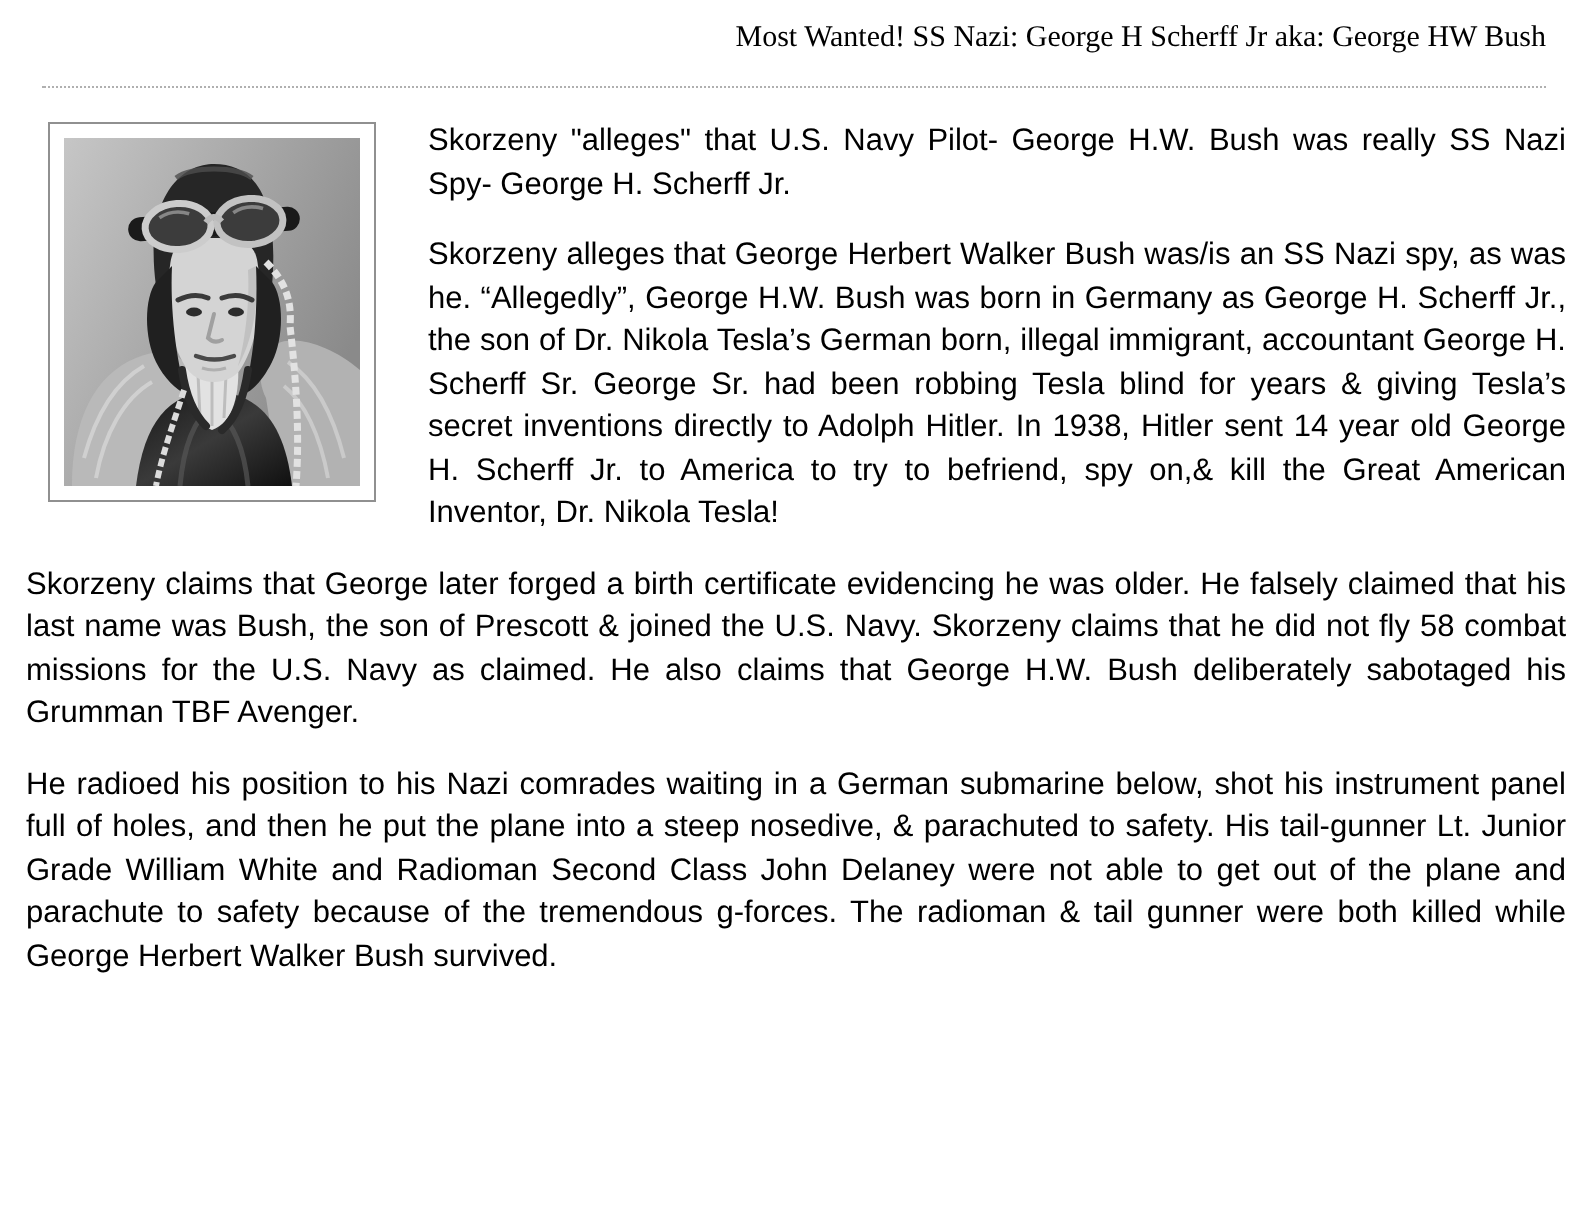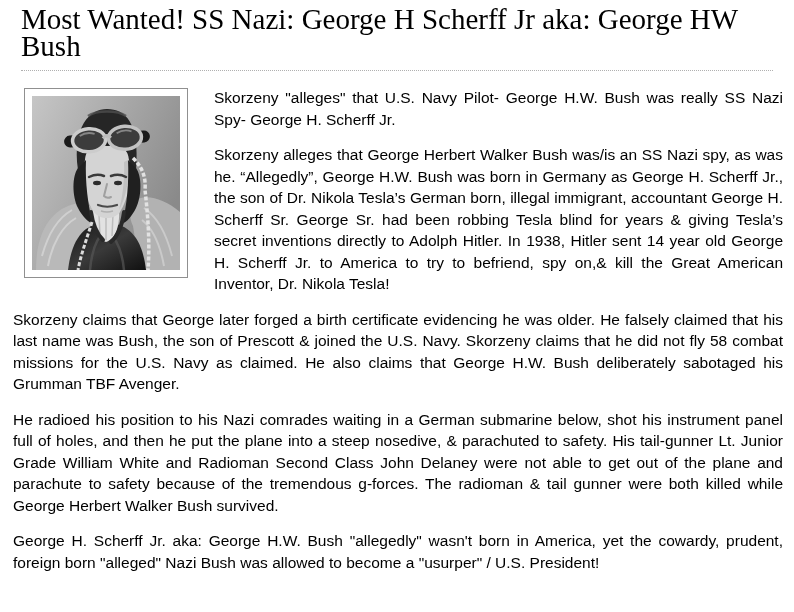--- a/index.html
+++ b/index.html
@@ -12,23 +12,23 @@
     height: 612px;
     overflow: hidden;
     box-sizing: border-box;
     background: #ffffff;
     color: #000000;
     font-family: "Liberation Sans", "DejaVu Sans", sans-serif;
   }
   .title {
     font-family: "Liberation Serif", "DejaVu Serif", serif;
     font-weight: normal;
-    font-size: 29px;
+    font-size: 15px;
     line-height: 27px;
-    text-align: left;
+    text-align: right;
     color: #000000;
     margin: 6px 21px 0 21px;
     padding-bottom: 10px;
     border-bottom: 1px dotted #b0b0b0;
   }
   .content {
     padding: 16px 11px 0 13px;
     font-size: 15.5px;
     line-height: 21.5px;
     text-align: justify;
@@ -121,16 +121,15 @@
 
         <path d="M60,126 C55,142 49,158 46,174" stroke="#dcdcdc" stroke-width="3" fill="none" stroke-dasharray="4 2"></path>
         <path d="M101,62 C111,72 114,82 113,94 C116,120 118,148 116,174" stroke="#e2e2e2" stroke-width="3.5" fill="none" stroke-dasharray="4 2"></path>
       </svg>
     </figure>
 
     <p>Skorzeny "alleges" that U.S. Navy Pilot- George H.W. Bush was really SS Nazi Spy- George H. Scherff Jr.</p>
     <p>Skorzeny alleges that George Herbert Walker Bush was/is an SS Nazi spy, as was he. “Allegedly”, George H.W. Bush was born in Germany as George H. Scherff Jr., the son of Dr. Nikola Tesla’s German born, illegal immigrant, accountant George H. Scherff Sr. George Sr. had been robbing Tesla blind for years &amp; giving Tesla’s secret inventions directly to Adolph Hitler. In 1938, Hitler sent 14 year old George H. Scherff Jr. to America to try to befriend, spy on,&amp; kill the Great American Inventor, Dr. Nikola Tesla!</p>
     <p>Skorzeny claims that George later forged a birth certificate evidencing he was older. He falsely claimed that his last name was Bush, the son of Prescott &amp; joined the U.S. Navy. Skorzeny claims that he did not fly 58 combat missions for the U.S. Navy as claimed. He also claims that George H.W. Bush deliberately sabotaged his Grumman TBF Avenger.</p>
     <p>He radioed his position to his Nazi comrades waiting in a German submarine below, shot his instrument panel full of holes, and then he put the plane into a steep nosedive, &amp; parachuted to safety. His tail-gunner Lt. Junior Grade William White and Radioman Second Class John Delaney were not able to get out of the plane and parachute to safety because of the tremendous g-forces. The radioman &amp; tail gunner were both killed while George Herbert Walker Bush survived.</p>
-    <p>George H. Scherff Jr. aka: George H.W. Bush "allegedly" wasn't born in America, yet the cowardy, prudent, foreign born "alleged" Nazi Bush was allowed to become a "usurper" / U.S. President!</p>
 
   </div>
 </div>
 
 </body></html>

